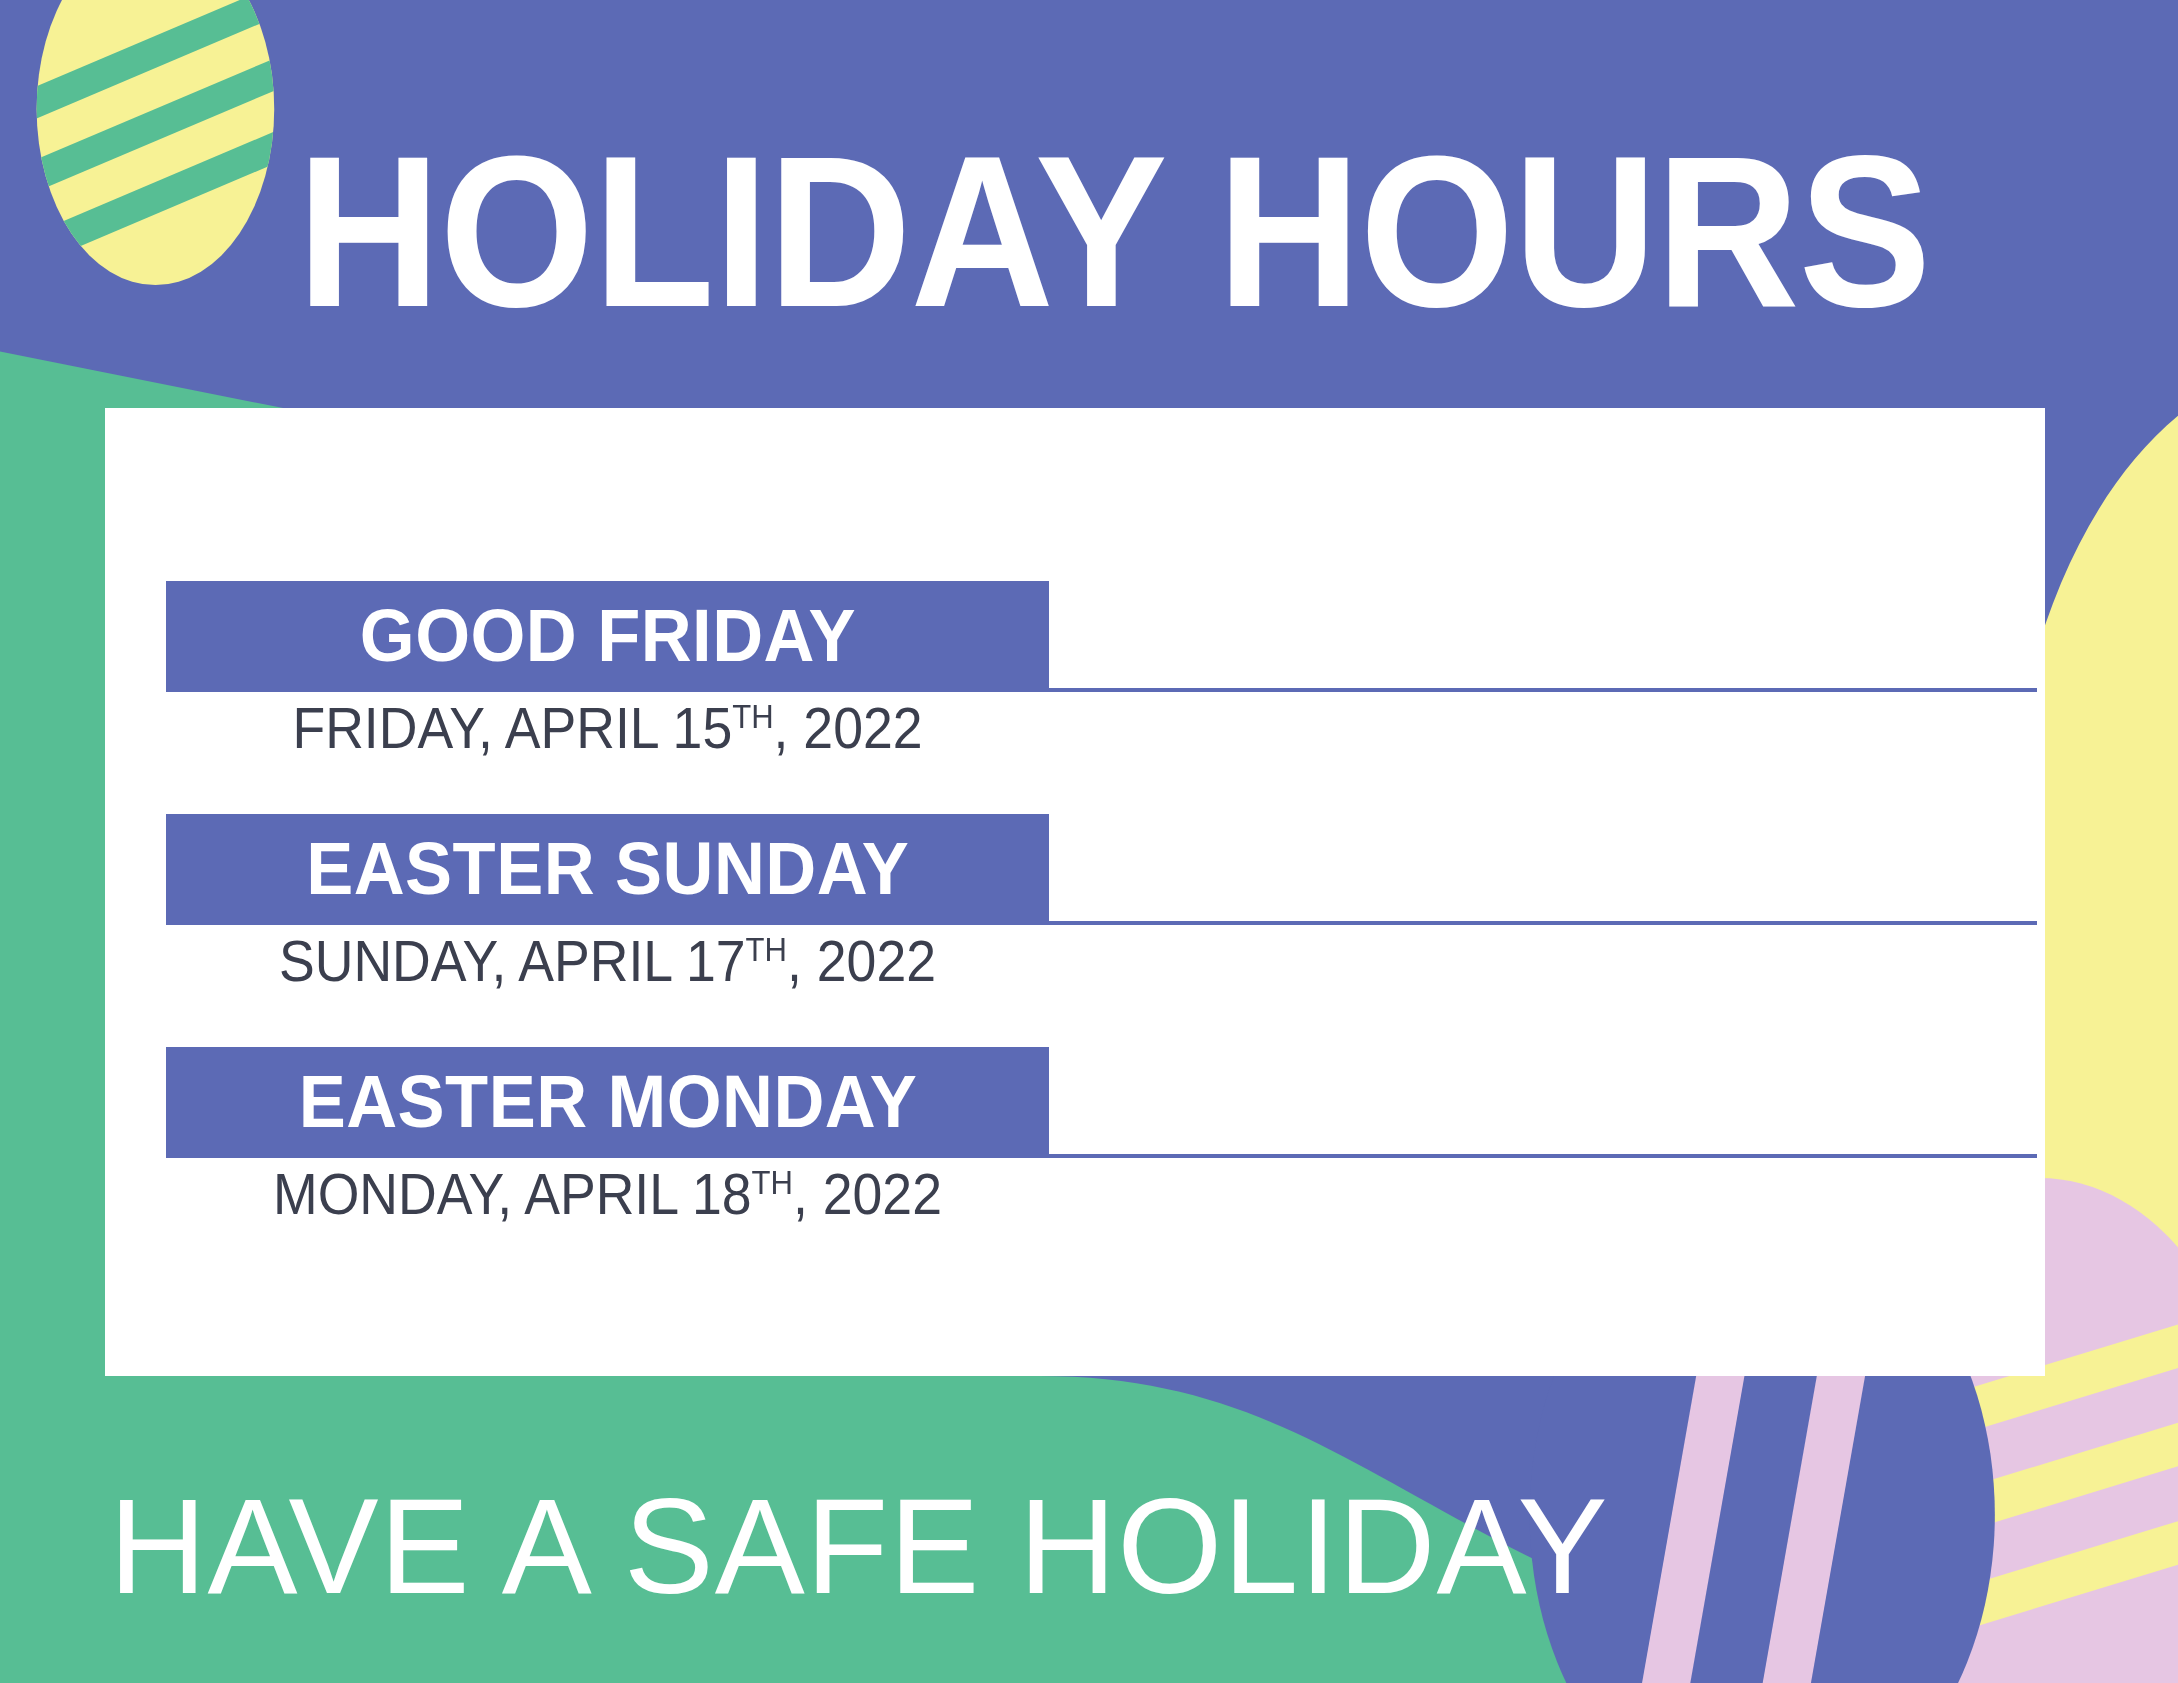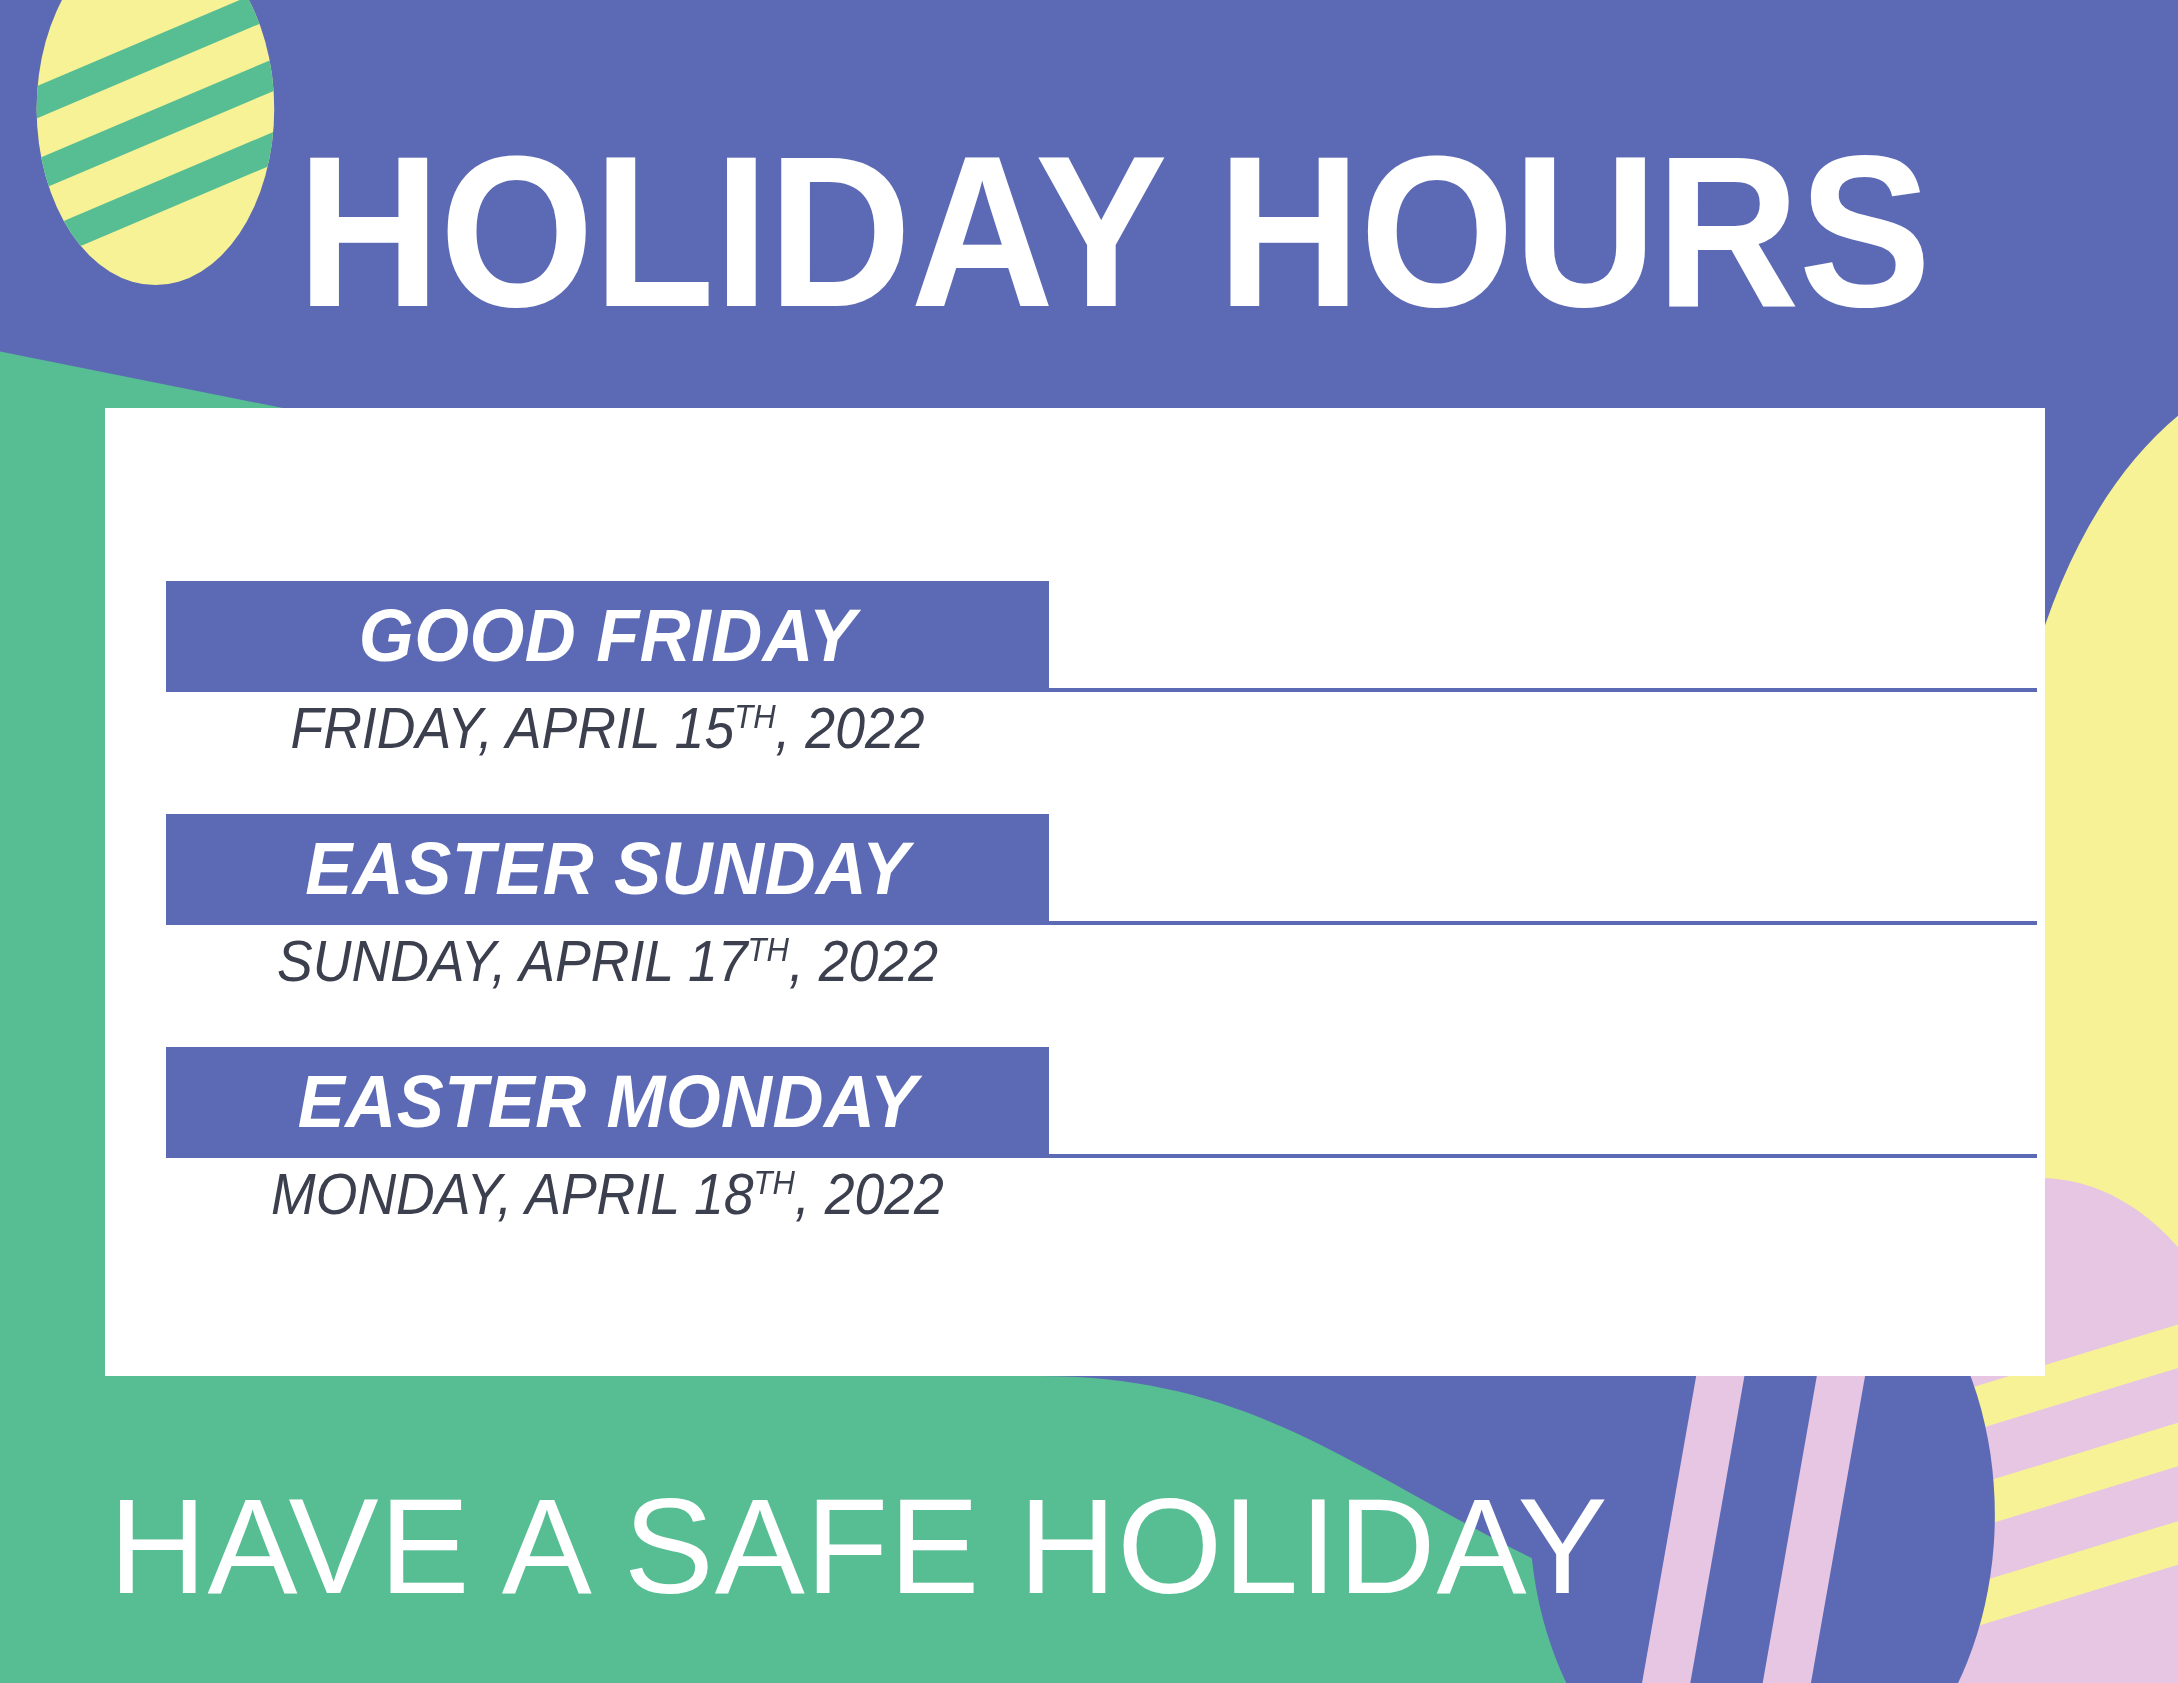--- a/index.html
+++ b/index.html
@@ -55,21 +55,20 @@
   }
 
   
   .rows {
     position: absolute;
     left: 105px;
     top: 408px;
     width: 1940px;
     height: 968px;
     z-index: 7;
-    font-style: italic;
   }
   .row {
     position: absolute;
     left: 0;
     width: 1940px;
   }
   .row-0 { top: 173px; }
   .row-1 { top: 406px; }
   .row-2 { top: 639px; }
 

